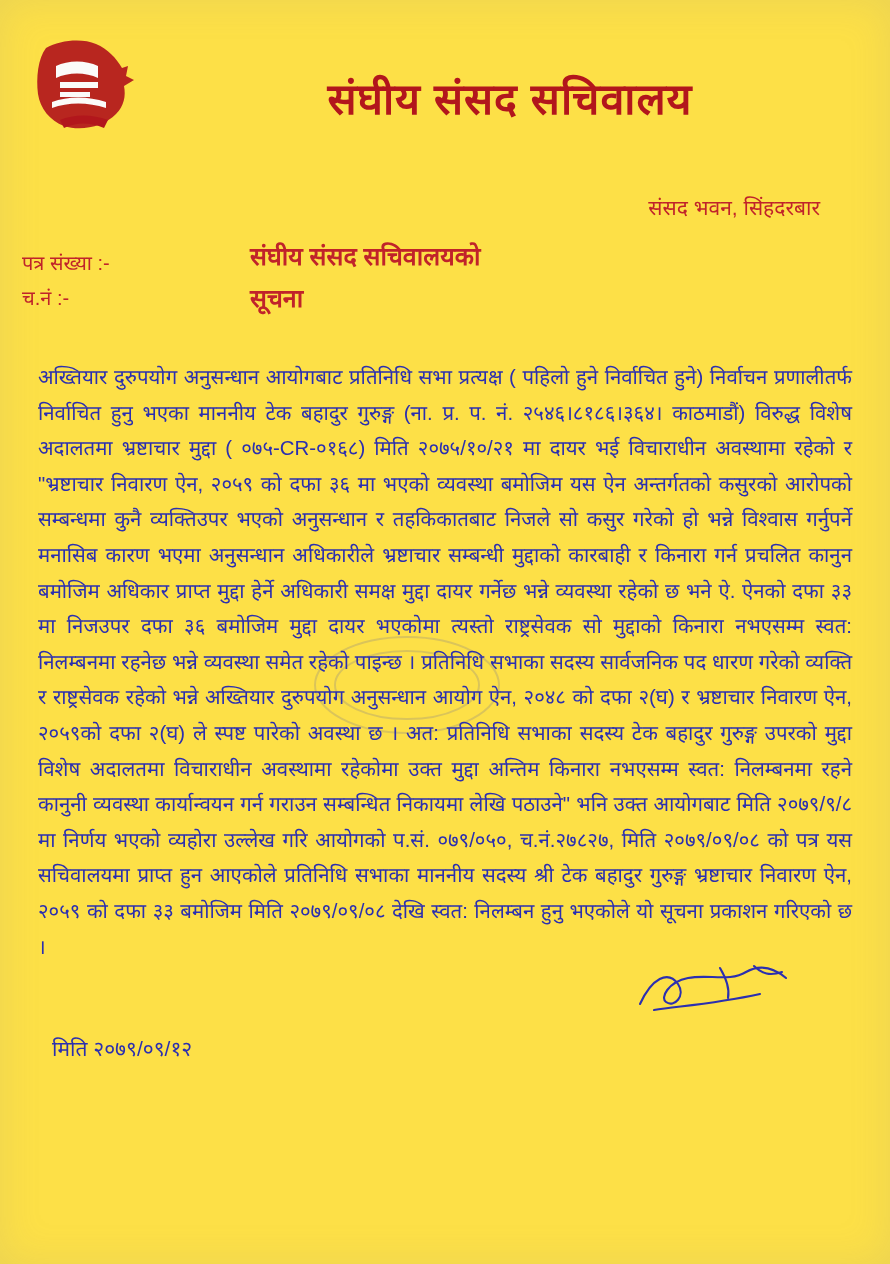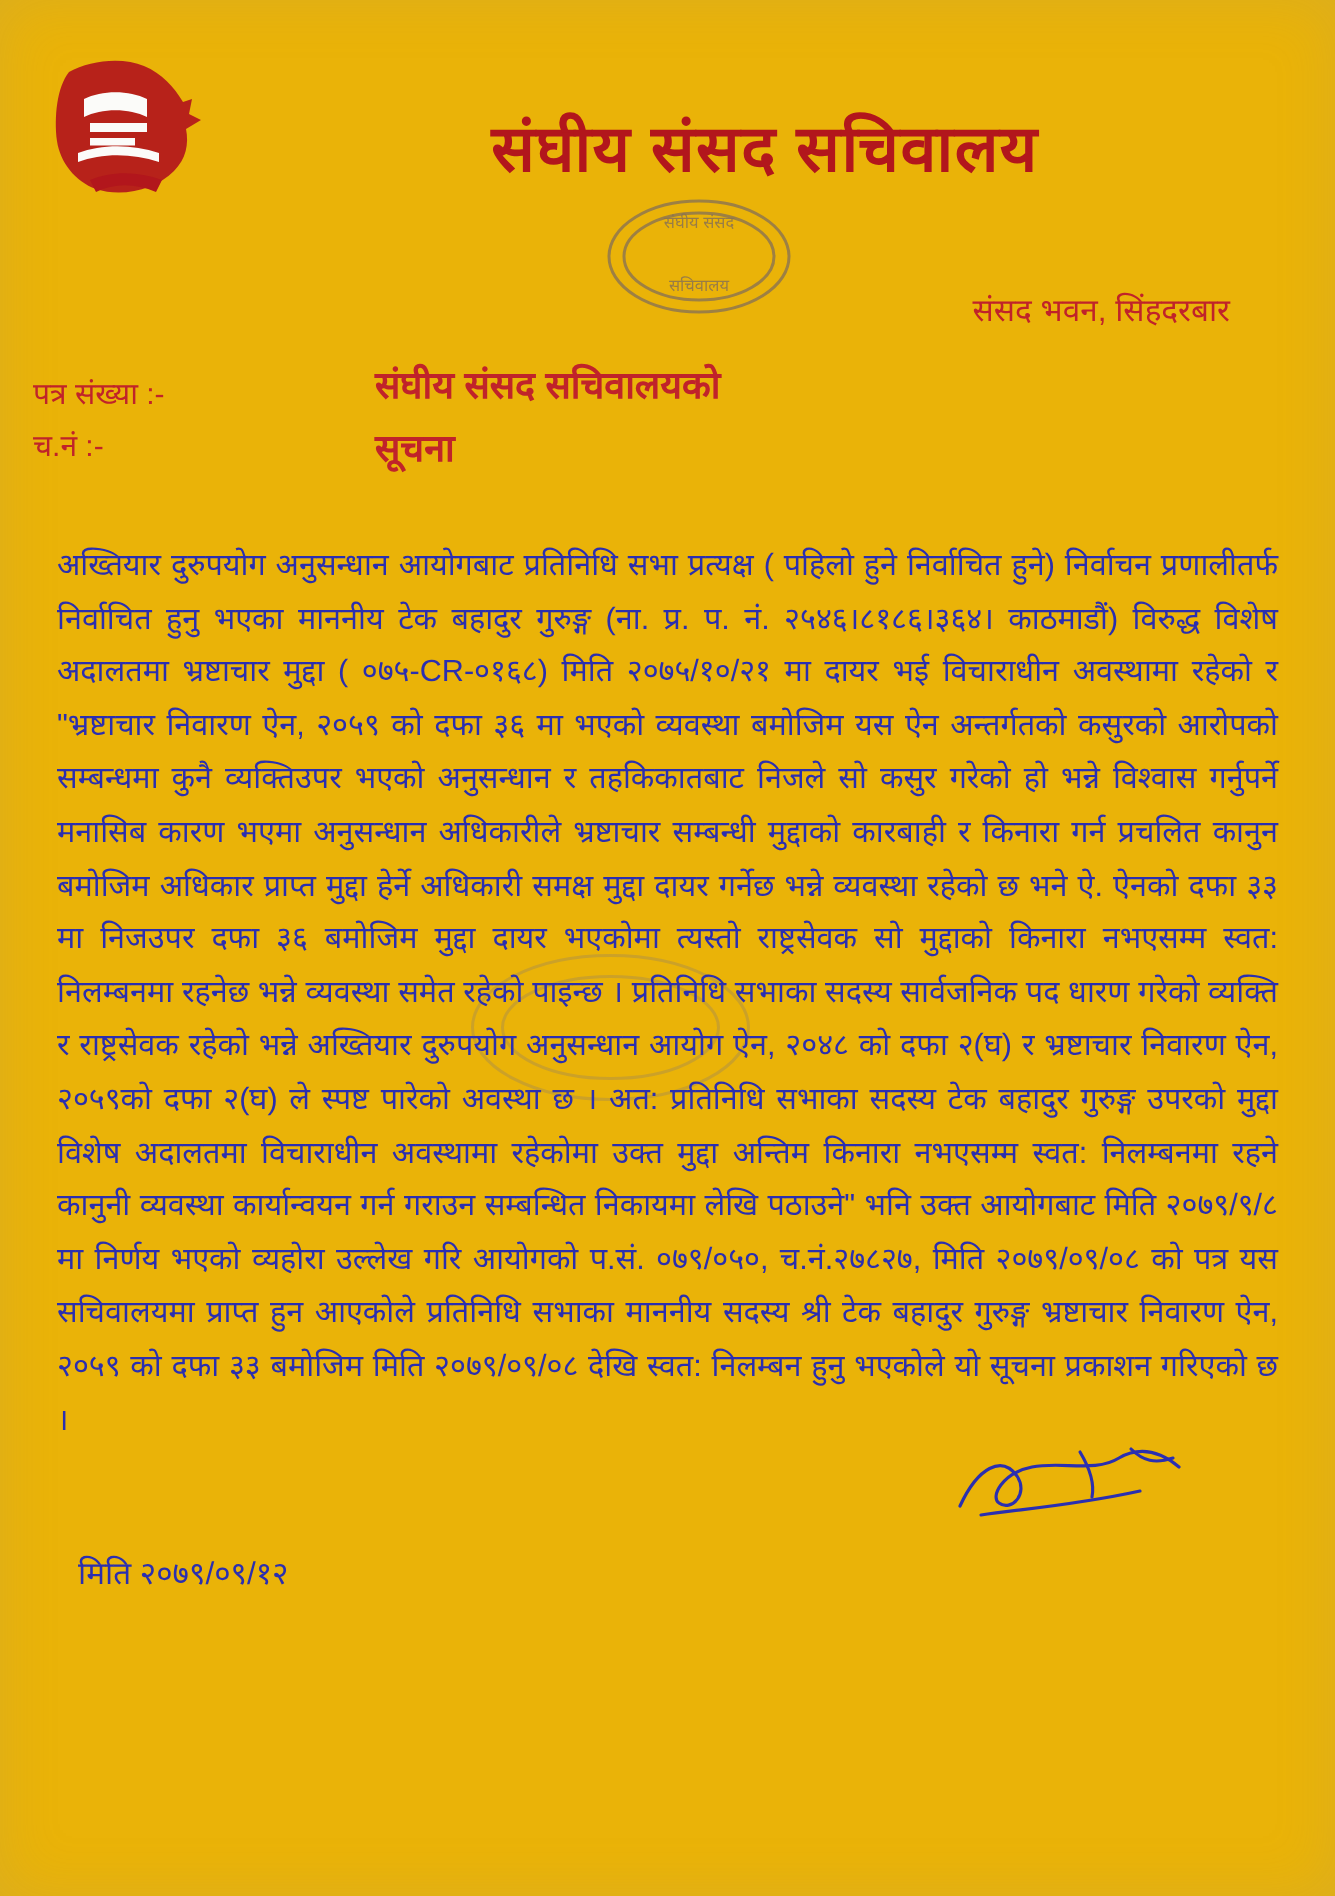--- a/index.html
+++ b/index.html
@@ -12,21 +12,21 @@
     height: 1264px;
     font-family: "Liberation Serif", "DejaVu Serif", serif;
     color: #2b2fb0;
     position: relative;
     overflow: hidden;
   }
   .page {
     position: relative;
     width: 890px;
     height: 1264px;
-    background: #eab308;
+    background: #fde047;
   }
   
   .emblem {
     position: absolute;
     left: 30px;
     top: 36px;
     width: 116px;
     height: 112px;
   }
   
@@ -168,30 +168,20 @@
         <path d="M22 66 C38 60, 58 60, 76 66 L76 72 C58 66, 38 66, 22 72 Z"></path>
       </g>
       <g fill="#b2161c">
         <path d="M30 84 C44 78, 62 78, 78 84 L74 92 C60 86, 46 86, 34 92 Z"></path>
       </g>
     </svg>
   </div>
 
   <div class="org-title">संघीय संसद सचिवालय</div>
 
-  <div class="stamp">
-    <svg width="148" height="82" viewBox="0 0 148 82" xmlns="http://www.w3.org/2000/svg">
-      <g fill="none" stroke="#3b3f8f" stroke-width="2" opacity="0.8">
-        <ellipse cx="74" cy="41" rx="60" ry="37"></ellipse>
-        <ellipse cx="74" cy="41" rx="50" ry="29"></ellipse>
-      </g>
-      <text x="74" y="22" font-size="11" fill="#3b3f8f" text-anchor="middle" font-family="Liberation Sans, sans-serif" opacity="0.85">संघीय संसद</text>
-      <text x="74" y="64" font-size="11" fill="#3b3f8f" text-anchor="middle" font-family="Liberation Sans, sans-serif" opacity="0.85">सचिवालय</text>
-    </svg>
-  </div>
 
   <div class="address">
     <div>संसद भवन, सिंहदरबार</div>
   </div>
 
   <div class="ref-block">
     <div>पत्र संख्या :-</div>
     <div>च.नं :-</div>
   </div>
 

